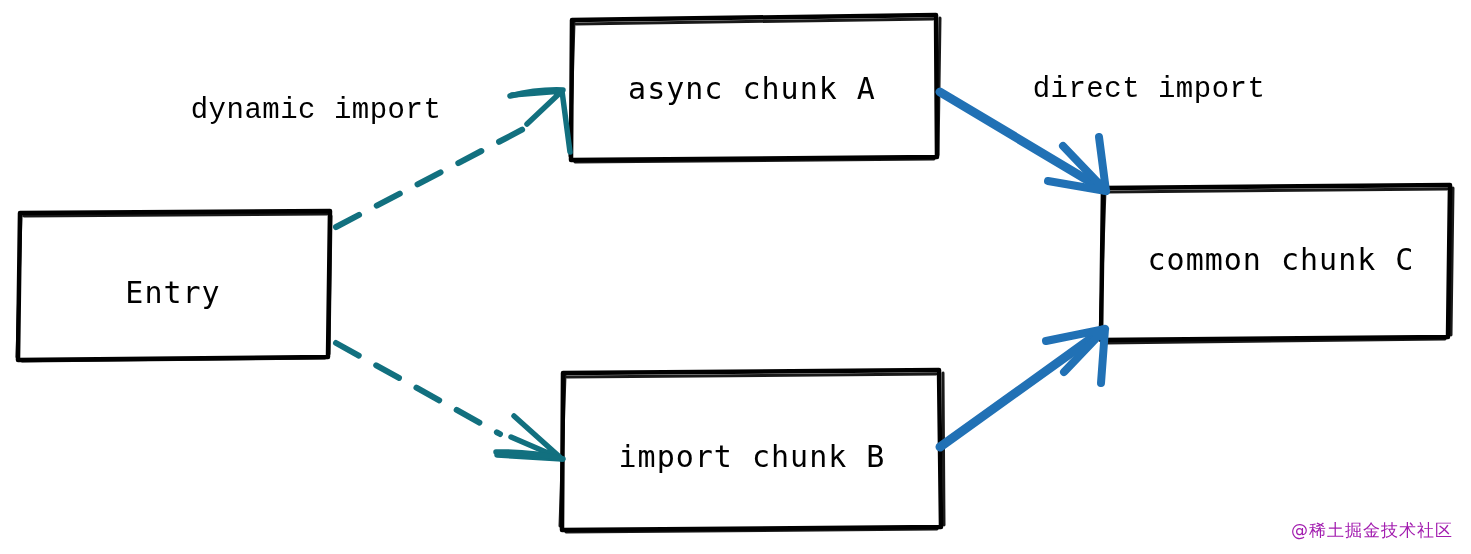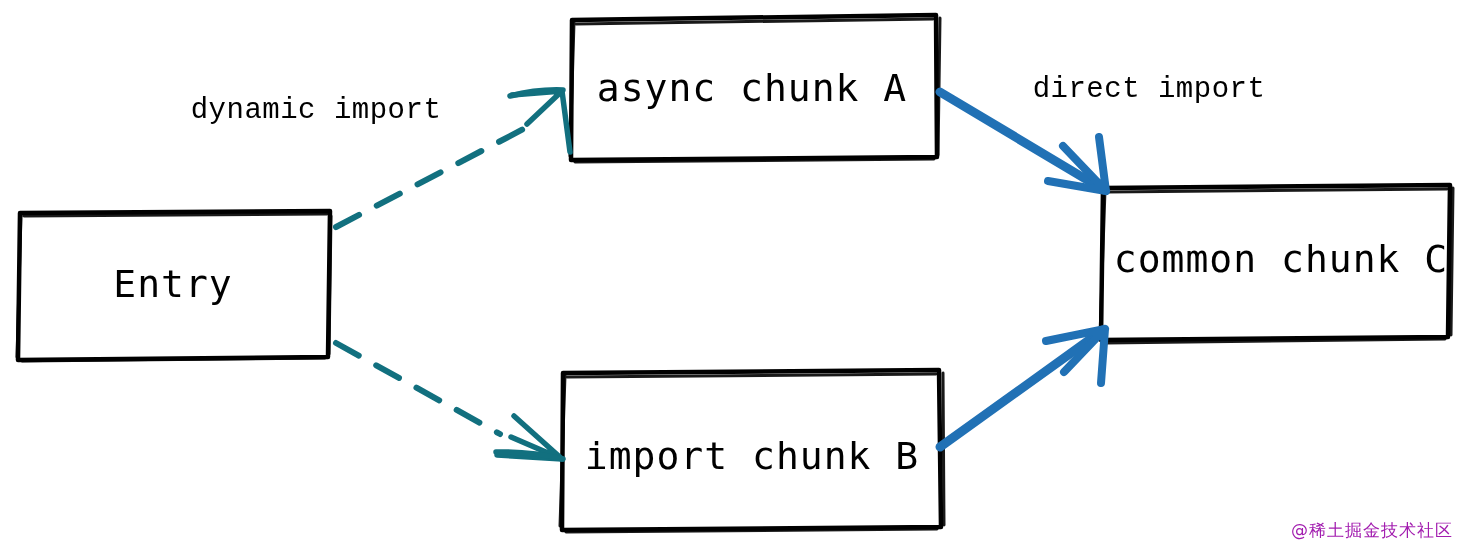--- a/index.html
+++ b/index.html
@@ -18,21 +18,21 @@
   #scene {
     position: absolute;
     left: 0;
     top: 0;
     width: 1471px;
     height: 554px;
   }
   .node-label {
     position: absolute;
     font-family: "DejaVu Sans Mono", "Liberation Mono", monospace;
-    font-size: 38px;
+    font-size: 30px;
     font-weight: 400;
     color: #000000;
     letter-spacing: 1px;
     white-space: nowrap;
     transform: translate(-50%, -50%);
     pointer-events: none;
   }
   .edge-label {
     position: absolute;
     font-family: "Liberation Mono", "DejaVu Sans Mono", monospace;
@@ -100,21 +100,21 @@
       <path d="M1106,191 L1048,181 M1106,191 L1063,146 M1106,191 L1099,137" fill="none" stroke="#2171b5" stroke-width="8" stroke-linecap="round" stroke-linejoin="round"></path>
     </g>
 
     <g>
       <path d="M940,447 L1103,330" fill="none" stroke="#2171b5" stroke-width="9" stroke-linecap="round"></path>
       <path d="M1105,329 L1046,341 M1105,329 L1064,372 M1105,329 L1101,383" fill="none" stroke="#2171b5" stroke-width="8" stroke-linecap="round" stroke-linejoin="round"></path>
     </g>
 
   </svg>
 
-  <div class="node-label" style="left:173px; top:284px;">Entry</div>
+  <div class="node-label" style="left:173px; top:292px;">Entry</div>
 
   <div class="node-label" style="left:752px; top:88px;">async chunk A</div>
 
   <div class="node-label" style="left:752px; top:456px;">import chunk B</div>
 
   <div class="node-label" style="left:1281px; top:259px;">common chunk C</div>
 
   <div class="edge-label" style="left:1149px; top:89px;">direct import</div>
 
   <div class="edge-label" style="left:316px; top:110px;">dynamic import</div>

